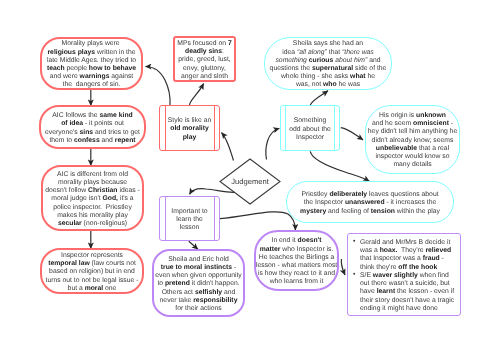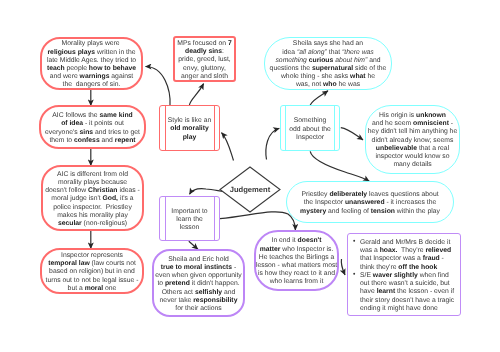--- a/index.html
+++ b/index.html
@@ -86,21 +86,21 @@
   <div class="node proc2" style="left:159px;top:196px;width:61px;height:45px;">
     <div class="bar" style="left:4.5px;border-left:1.5px solid #c08cf7;"></div>
     <div class="bar" style="right:4.5px;border-left:1.5px solid #c08cf7;"></div>
     <div class="txt"><div>Important to</div><div>learn the</div><div>lesson</div></div>
   </div>
 
   <div class="node rr2" style="left:152px;top:249px;width:93px;height:68px;">
     <div class="txt"><div>Sheila and Eric hold</div><div><b>true to moral instincts</b> -</div><div>even when given opportunity</div><div>to <b>pretend</b> it didn't happen.</div><div>Others act <b>selfishly</b> and</div><div>never take <b>responsibility</b></div><div>for their actions</div></div>
   </div>
 
-  <div class="diamond" style="left:219px;top:166px;width:62px;height:47px;font-weight:bold;">
+  <div class="diamond" style="left:219px;top:158px;width:62px;height:47px;">
     <svg width="62" height="47" viewBox="0 0 62 47">
       <polygon points="31,1 61,23.5 31,46 1,23.5" fill="#fff" stroke="#3a3a3a" stroke-width="1.1"></polygon>
     </svg>
     <div style="position:absolute;left:0;top:0;width:62px;height:47px;display:flex;align-items:center;justify-content:center;font-size:7.6px;color:#3a3a3a;will-change:opacity;">Judgement</div>
   </div>
 
   <div class="node ell" style="left:264px;top:37px;width:128px;height:53px;">
     <div class="txt"><div>Sheila says she had an</div><div>idea <i>“all along”</i> that <i>“there was</i></div><div><i>something </i><b>curious</b><i> about </i><i>him”</i> and</div><div>questions the <b>supernatural</b> side of the</div><div>whole thing - she asks <b>what</b> he</div><div>was, not <b>who</b> he was</div></div>
   </div>
 

